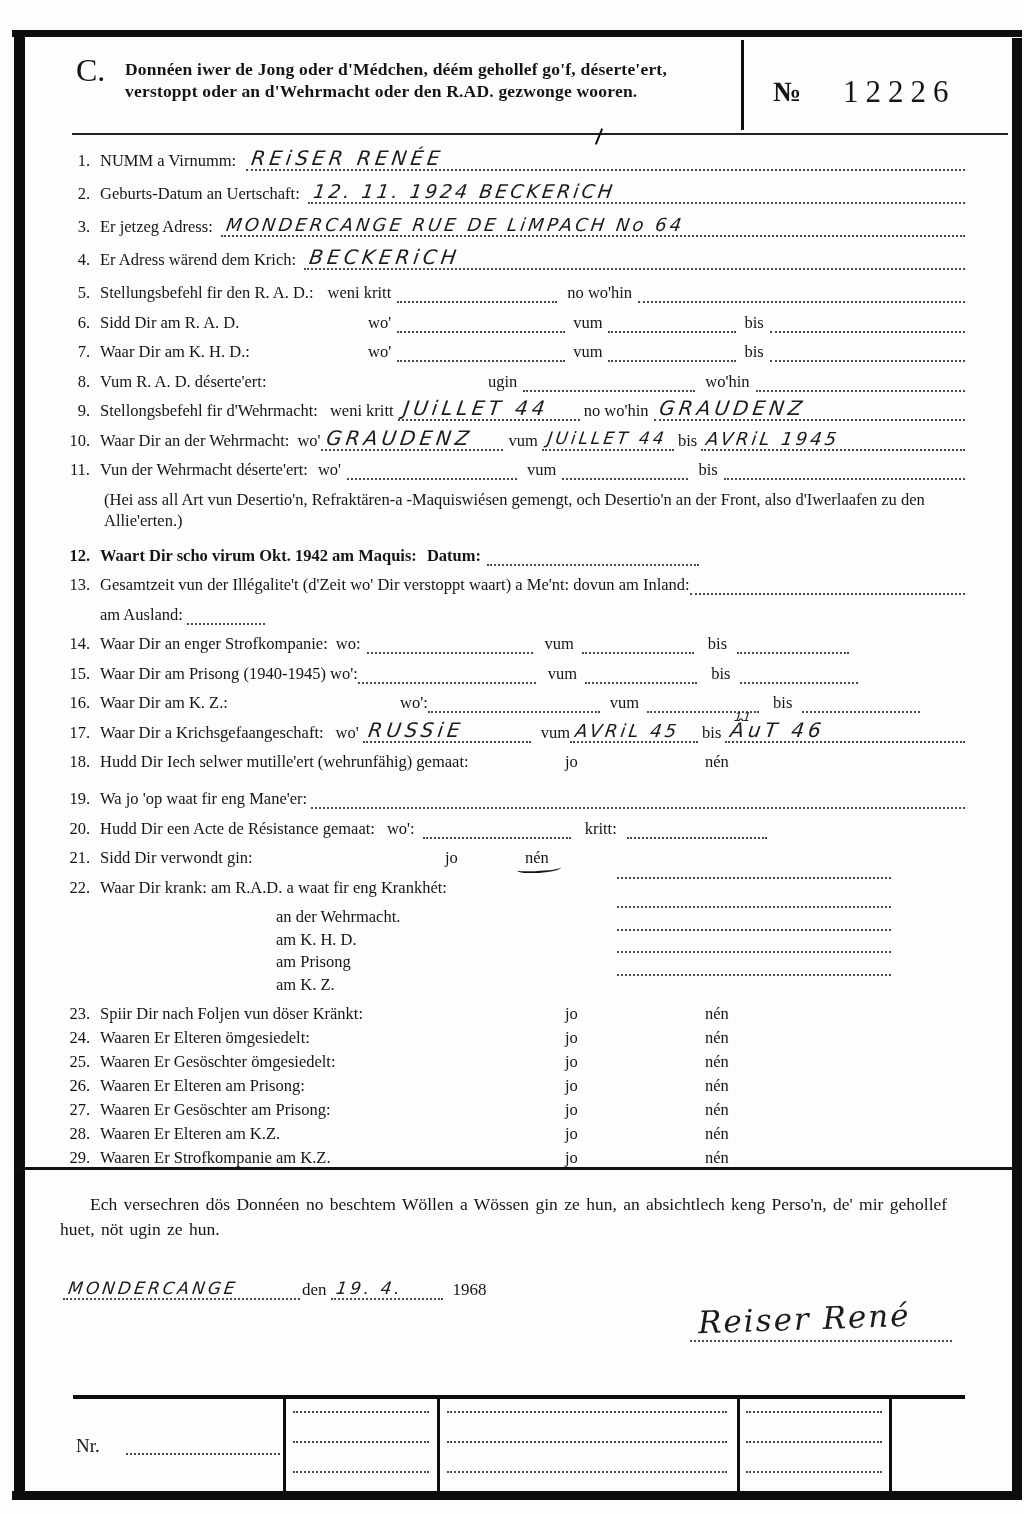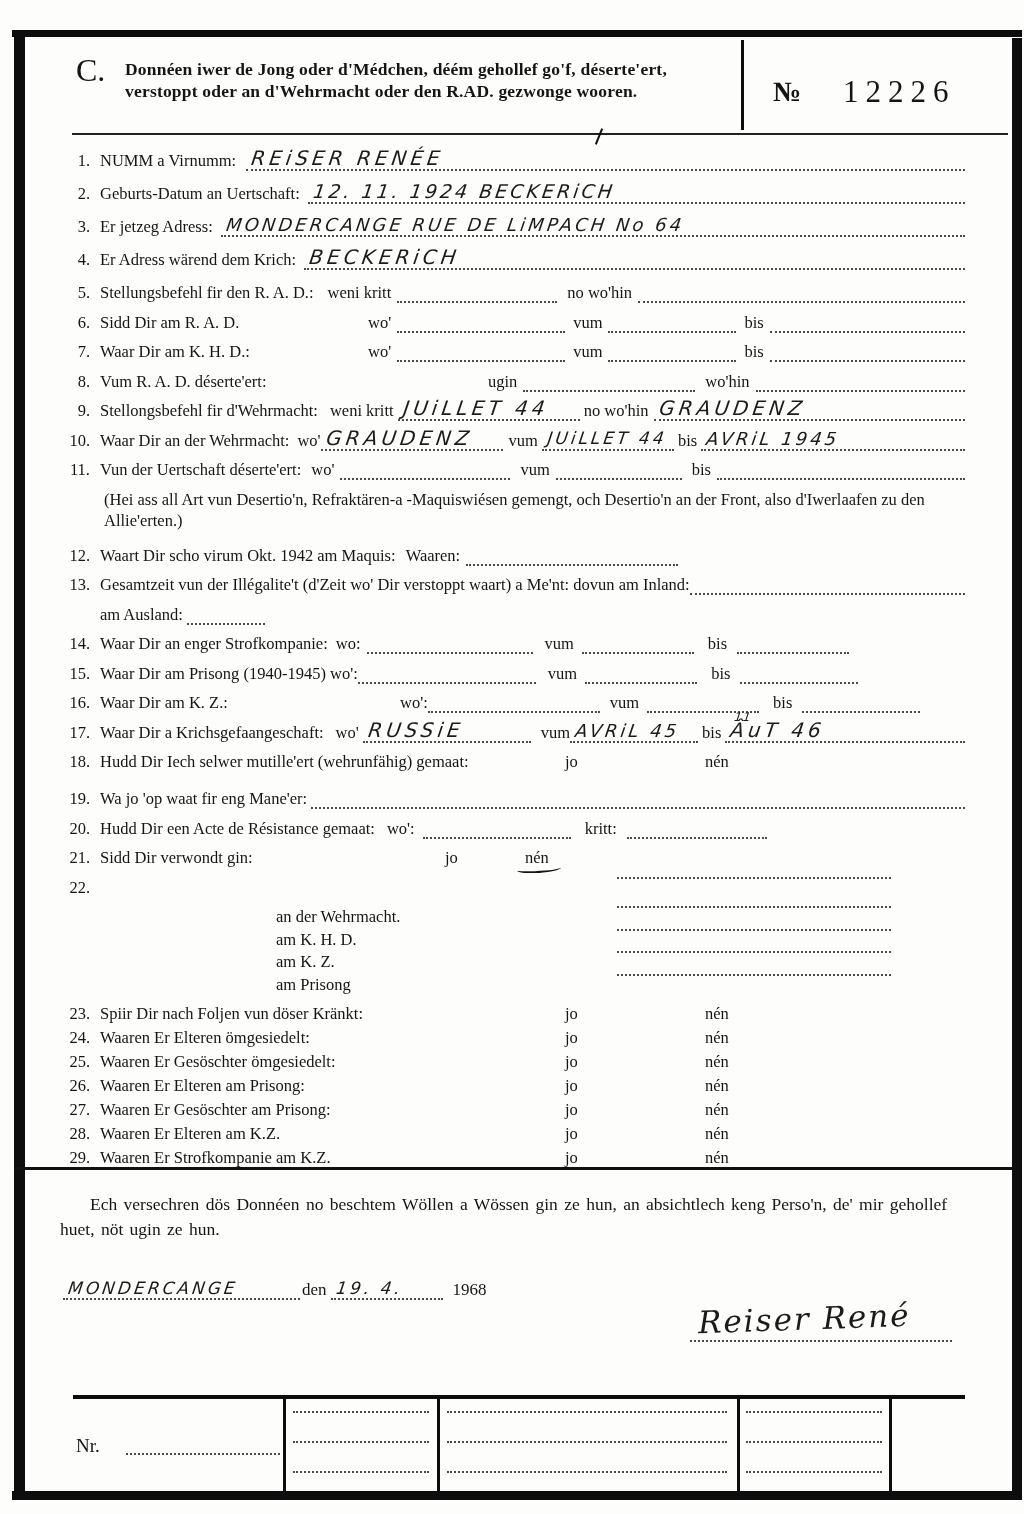--- a/index.html
+++ b/index.html
@@ -205,40 +205,40 @@
       </span>
       <span class="gap" style="width: 4px;"></span>
       <span class="lbl">bis</span>
       <span class="gap" style="width: 4px;"></span>
       <span class="fill grow">
         <span class="hand" style="font-size: 18px; letter-spacing: 3px;">AVRiL 1945</span>
       </span>
     </div>
     <div class="line" style="margin-top: 6px;">
       <span class="num">11.</span>
-      <span class="lbl">Vun der Uertschaft déserte'ert:</span>
+      <span class="lbl">Vun der Wehrmacht déserte'ert:</span>
       <span class="gap" style="width: 10px;"></span>
       <span class="lbl">wo'</span>
       <span class="gap" style="width: 6px;"></span>
       <span class="fill" style="width: 170px;"></span>
       <span class="gap" style="width: 10px;"></span>
       <span class="lbl">vum</span>
       <span class="gap" style="width: 6px;"></span>
       <span class="fill" style="width: 126px;"></span>
       <span class="gap" style="width: 10px;"></span>
       <span class="lbl">bis</span>
       <span class="gap" style="width: 6px;"></span>
       <span class="fill grow"></span>
     </div>
     <div class="note">(Hei ass all Art vun Desertio'n, Refraktären-a -Maquiswiésen gemengt, och Desertio'n an der Front, also d'Iwerlaafen zu den Allie'erten.)</div>
-    <div class="line" style="margin-top: 14px;">
+    <div class="line" style="margin-top: 14px; font-weight: bold;">
       <span class="num">12.</span>
       <span class="lbl">Waart Dir scho virum Okt. 1942 am Maquis:</span>
       <span class="gap" style="width: 10px;"></span>
-      <span class="lbl">Waaren:</span>
+      <span class="lbl">Datum:</span>
       <span class="gap" style="width: 6px;"></span>
       <span class="fill" style="width: 212px;"></span>
     </div>
     <div class="line" style="margin-top: 4px;">
       <span class="num">13.</span>
       <span class="lbl">Gesamtzeit vun der Illégalite't (d'Zeit wo' Dir verstoppt waart) a Me'nt: dovun am Inland:</span>
       <span class="fill grow"></span>
     </div>
     <div class="line">
       <span class="num"></span>
@@ -335,40 +335,41 @@
       <span class="fill" style="width: 140px;"></span>
     </div>
     <div class="line rel">
       <span class="num">21.</span>
       <span class="lbl">Sidd Dir verwondt gin:</span>
       <span class="lbl abs" style="left: 385px;">jo</span>
       <span class="lbl abs" style="left: 465px; position: absolute;">nén<span class="hand-underline"></span></span>
     </div>
     <div class="line rel" style="margin-top: 4px;">
       <span class="num">22.</span>
+      <span class="lbl">Waar Dir krank: am R.A.D. a waat fir eng Krankhét:</span>
       <span class="fill abs" style="width: 274px; left: 557px;"></span>
     </div>
     <div class="line sub rel">
       <span class="num"></span>
       <span class="lbl" style="padding-left: 176px;">an  der  Wehrmacht.</span>
       <span class="fill abs" style="width: 274px; left: 557px;"></span>
     </div>
     <div class="line sub rel">
       <span class="num"></span>
       <span class="lbl" style="padding-left: 176px;">am K. H. D.</span>
       <span class="fill abs" style="width: 274px; left: 557px;"></span>
     </div>
     <div class="line sub rel">
       <span class="num"></span>
-      <span class="lbl" style="padding-left: 176px;">am K. Z.</span>
+      <span class="lbl" style="padding-left: 176px;">am  Prisong</span>
       <span class="fill abs" style="width: 274px; left: 557px;"></span>
     </div>
     <div class="line sub rel">
       <span class="num"></span>
-      <span class="lbl" style="padding-left: 176px;">am  Prisong</span>
+      <span class="lbl" style="padding-left: 176px;">am K. Z.</span>
       <span class="fill abs" style="width: 274px; left: 557px;"></span>
     </div>
     <div class="line tight rel" style="margin-top: 8px;">
       <span class="num">23.</span>
       <span class="lbl">Spiir Dir nach Foljen vun döser Kränkt:</span>
       <span class="lbl abs" style="left: 505px;">jo</span>
       <span class="lbl abs" style="left: 645px;">nén</span>
     </div>
     <div class="line tight rel">
       <span class="num">24.</span>

